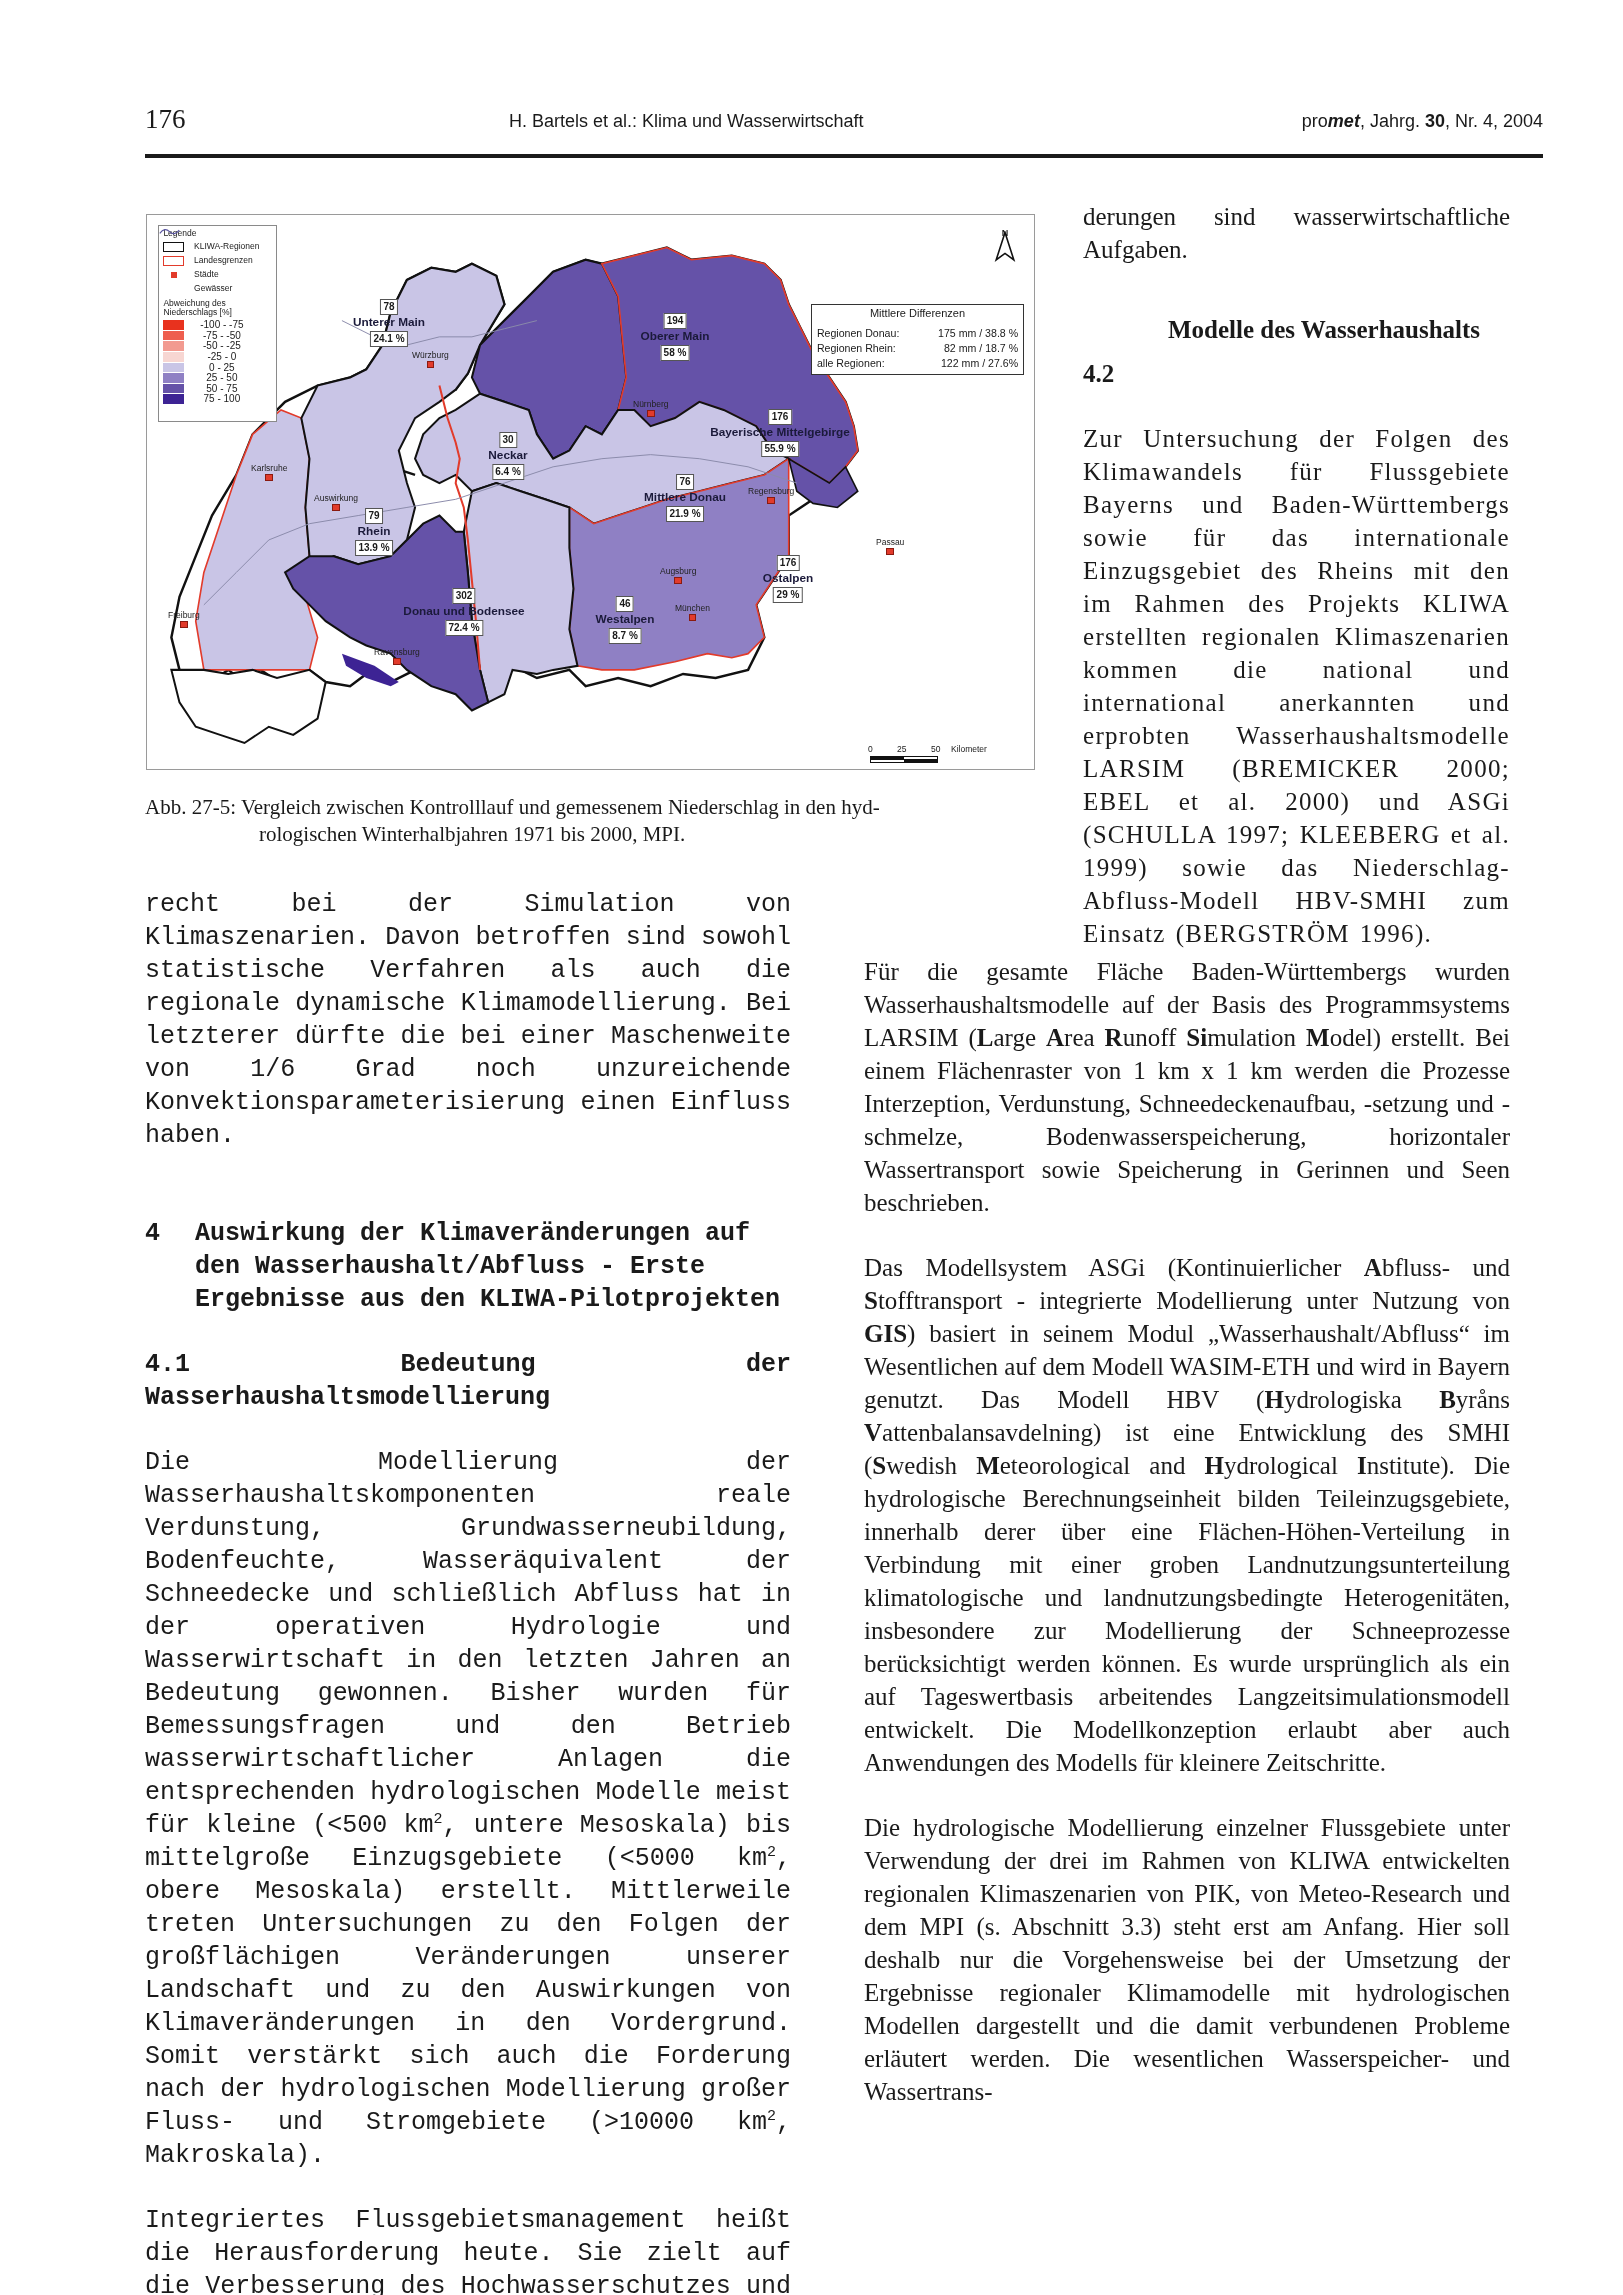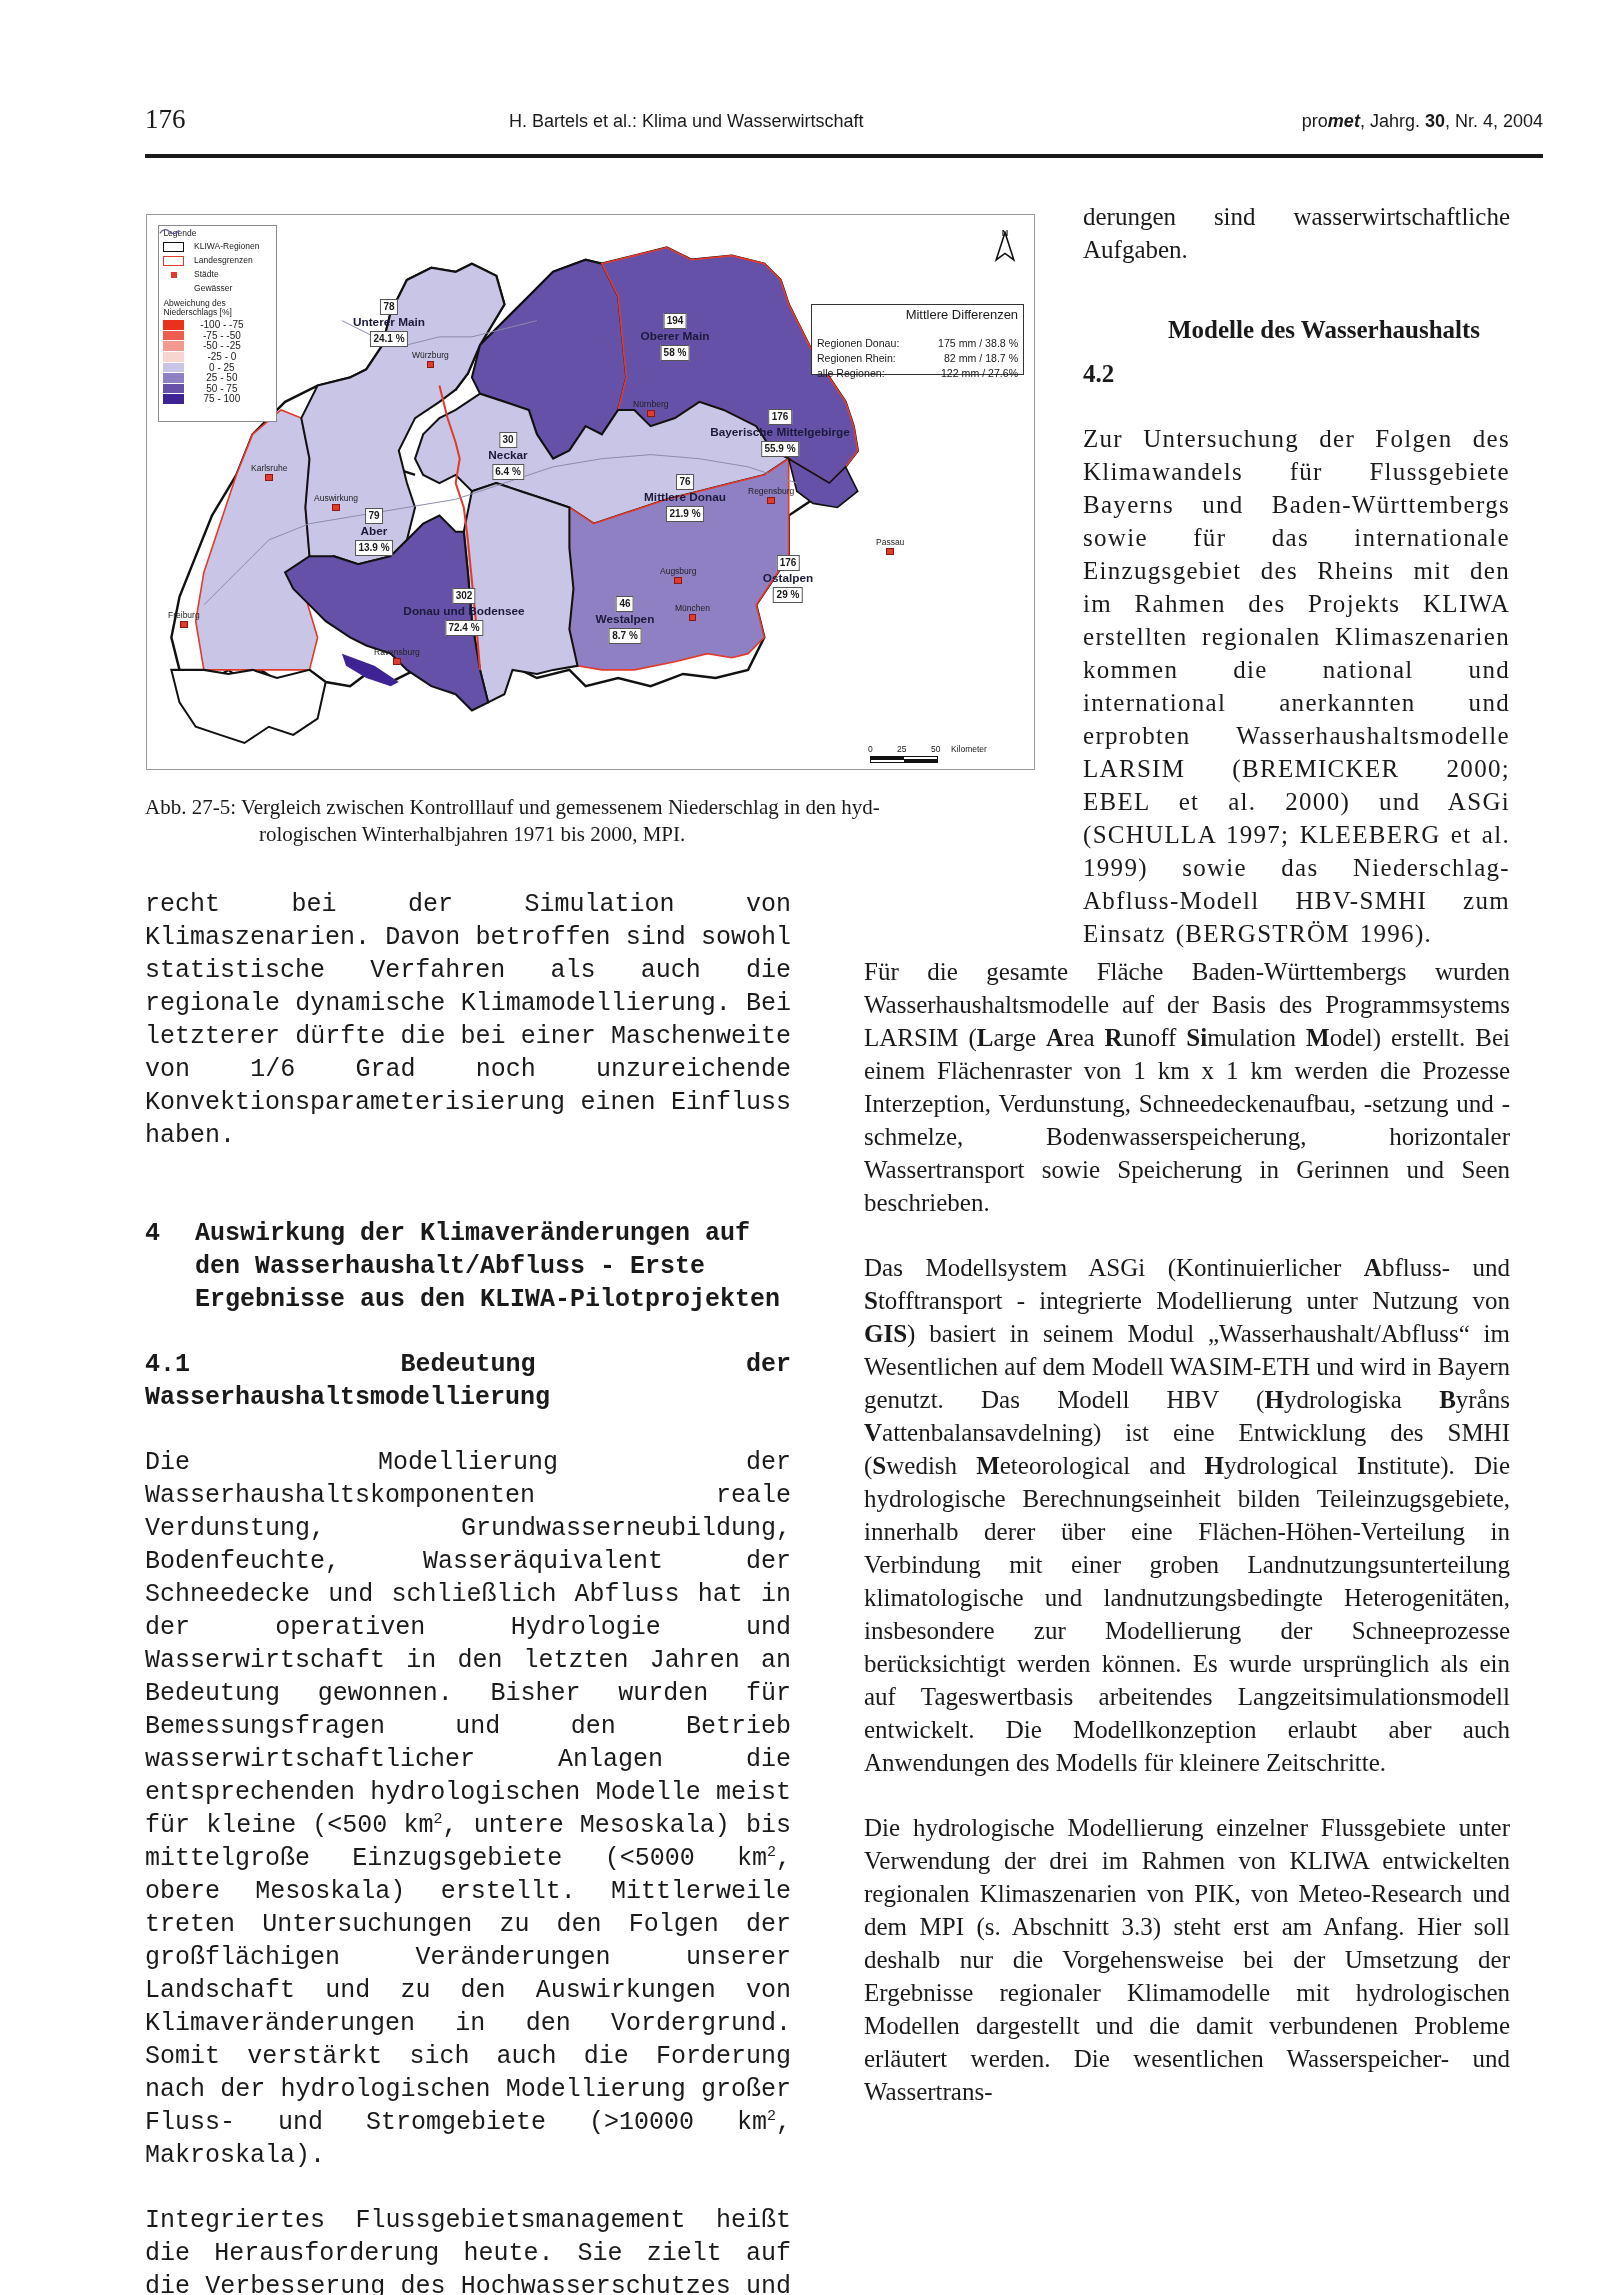--- a/index.html
+++ b/index.html
@@ -16,21 +16,21 @@
   .figure svg { position: absolute; left: 0; top: 0; }
   .legend { position: absolute; left: 11.4px; top: 9.7px; width: 119px; height: 197px; border: 1.2px solid #8a8a8a; background: #fff; font-family: "Liberation Sans", sans-serif; font-size: 8.5px; line-height: 1.15; padding: 3.2px 4px; box-sizing: border-box; }
   .legend .lg-title { margin-bottom: 1.6px; }
   .legend .row { display: flex; align-items: center; height: 14px; }
   .legend .sw { width: 21px; height: 9.7px; margin-right: 9.7px; box-sizing: border-box; }
   .legend .crow { display: flex; align-items: center; height: 10.6px; }
   .legend .csw { width: 21px; height: 9.7px; margin-right: 13px; }
   .legend .cval { width: 49px; text-align: center; font-size: 10px; }
   .legend .sub { margin-top: 2.4px; margin-bottom: 1.6px; }
   .diffbox { position: absolute; left: 664px; top: 89px; width: 213px; height: 71px; border: 1.2px solid #333; background: #fff; font-family: "Liberation Sans", sans-serif; font-size: 10.6px; padding: 2.4px 4.9px; box-sizing: border-box; }
-  .diffbox .dt { text-align: right; font-size: 13px; margin-bottom: 14px; }
+  .diffbox .dt { text-align: center; font-size: 11px; margin-bottom: 7px; }
   .diffbox .dr { display: flex; justify-content: space-between; line-height: 14.6px; }
   .north { position: absolute; left: 846px; top: 16px; width: 24px; height: 45px; font-family: "Liberation Sans", sans-serif; }
   .scalebar { position: absolute; left: 721px; top: 529px; width: 154px; height: 21px; font-family: "Liberation Sans", sans-serif; font-size: 8.5px; }
   .region-label { position: absolute; font-family: "Liberation Sans", sans-serif; text-align: center; transform: translateX(-50%); white-space: nowrap; }
   .region-label .num, .region-label .pct { display: inline-block; background: #fff; border: 0.8px solid #555; padding: 0 2.4px; font-weight: bold; font-size: 10px; line-height: 14px; }
   .region-label .name { display: block; font-weight: bold; font-size: 11.8px; line-height: 14.6px; color: #1b1a3a; }
   .city { position: absolute; font-family: "Liberation Sans", sans-serif; font-size: 8.5px; color: #222; white-space: nowrap; }
   .city .dot { display: block; width: 5.7px; height: 5.7px; background: #e23b2b; border: 0.8px solid #8a1a10; margin: 0.8px auto 0; }
 
   .caption { position: absolute; left: 145px; top: 794px; width: 893px; font-family: "Liberation Serif", serif; font-size: 21px; line-height: 27px; }
@@ -194,21 +194,21 @@
     <span class="name">Neckar</span>
     <span class="pct">6.4 %</span>
   </div>
   <div class="region-label" style="left:538px;top:258px;">
     <span class="num">76</span>
     <span class="name">Mittlere Donau</span>
     <span class="pct">21.9 %</span>
   </div>
   <div class="region-label" style="left:206px;top:292px;margin-left:21px;">
     <span class="num">79</span>
-    <span class="name">Aber</span>
+    <span class="name">Rhein</span>
     <span class="pct">13.9 %</span>
   </div>
   <div class="region-label" style="left:641px;top:339px;">
     <span class="num">176</span>
     <span class="name">Ostalpen</span>
     <span class="pct">29 %</span>
   </div>
   <div class="region-label" style="left:456px;top:380px;padding-left:44px;">
     <span class="num">46</span>
     <span class="name">Westalpen</span>

